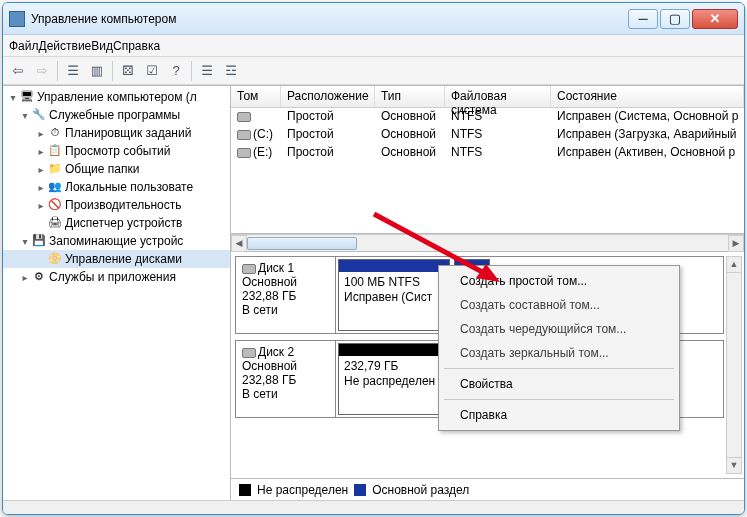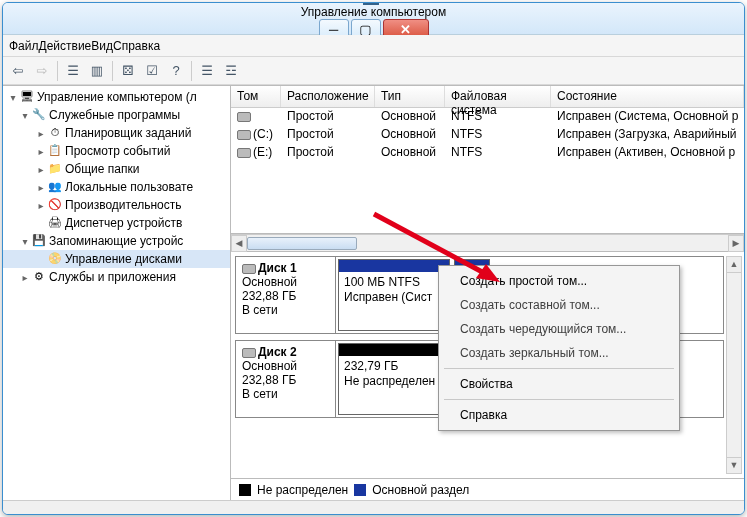--- a/index.html
+++ b/index.html
@@ -1,20 +1,20 @@
 <!DOCTYPE html>
 <html><head>
 <meta charset="utf-8">
 <style>
 * { box-sizing: border-box; margin: 0; padding: 0; font-family: "Segoe UI", Tahoma, sans-serif; font-size: 12px; }
 body { background: #fff; width: 747px; height: 517px; overflow: hidden; }
 
 .window { width: 743px; height: 513px; margin: 2px; border: 1px solid #3a8ecf; border-radius: 6px; background: #fff; box-shadow: 0 2px 6px rgba(0,0,0,.3); display: flex; flex-direction: column; overflow: hidden; }
 
-.titlebar { height: 32px; background: linear-gradient(#eaf4fd, #d3e7f9); display: flex; align-items: center; padding: 0 6px; border-bottom: 1px solid #b9cfdd; flex-direction: column; }
+.titlebar { height: 32px; background: linear-gradient(#eaf4fd, #d3e7f9); display: flex; align-items: center; padding: 0 6px; border-bottom: 1px solid #b9cfdd; }
 .titlebar .app-icon { width: 16px; height: 16px; background: #5a8fbf; margin-right: 6px; display: inline-block; border: 1px solid #34628a; }
 .titlebar .title { flex: 1; color: #000; }
 .win-btns { display: flex; gap: 2px; }
 .win-btn { width: 30px; height: 20px; border: 1px solid #7ba7ce; border-radius: 3px; background: linear-gradient(#f3f9fe,#d9ecfb); display: flex; align-items: center; justify-content: center; font-size: 13px; line-height: 1; cursor: pointer; }
 .win-btn.close { width: 46px; background: linear-gradient(#f08f84,#d9533d); border-color: #a33; color: #fff; font-weight: bold; }
 
 .menubar { height: 22px; display: flex; align-items: center; padding: 0 6px; border-bottom: 1px solid #d8d8d8; background: #f5f5f5; }
 .menubar span { cursor: pointer; }
 
 .toolbar { height: 28px; display: flex; align-items: center; padding: 2px 4px; gap: 2px; border-bottom: 1px solid #d8d8d8; background: #f5f5f5; }
@@ -41,21 +41,21 @@
 .dicon { display:inline-block; width:14px; height:10px; background:#bbb; border:1px solid #777; border-radius:2px; vertical-align:middle; margin-right:2px; }
 
 .hscroll { height: 18px; background: #f0f0f0; border-top: 1px solid #ccc; border-bottom: 1px solid #bbb; position: relative; }
 .hscroll .thumb { position:absolute; left:16px; top:2px; width:110px; height:13px; background:linear-gradient(#e8f1fb,#c9ddf2); border:1px solid #9ab; border-radius:2px; }
 .hscroll .arr { position:absolute; top:0; width:16px; height:17px; background:#eee; border:1px solid #ccc; text-align:center; font-size:9px; line-height:15px; color:#666; }
 .hscroll .arr.l{left:0;} .hscroll .arr.r{right:0;}
 
 .diskpane { flex: 1; overflow: hidden; position: relative; padding: 4px 20px 4px 4px; }
 .diskrow { display: flex; border: 1px solid #888; margin-bottom: 6px; height: 78px; }
 .diskhdr { width: 100px; border-right: 1px solid #888; padding: 4px 6px; background: #fff; }
-.diskhdr .dname { font-weight: bold; }
+.diskhdr .dname { font-weight: normal; }
 .part { border: 1px solid #666; margin: 2px; padding: 3px 5px; position: relative; overflow:hidden; }
 .part .topbar { position:absolute; left:0; right:0; top:0; height:12px; }
 .part .ptxt { margin-top: 12px; line-height: 1.25; }
 .bar-blue { background:#1936a0; } .bar-black { background:#000; }
 .p1a { width: 112px; } .p1b { width: 36px; }
 .p2a { width: 132px; }
 
 .legend { height: 22px; border-top: 1px solid #bbb; display:flex; align-items:center; padding: 0 8px; gap: 6px; }
 .lg { width:12px; height:12px; display:inline-block; }
 

